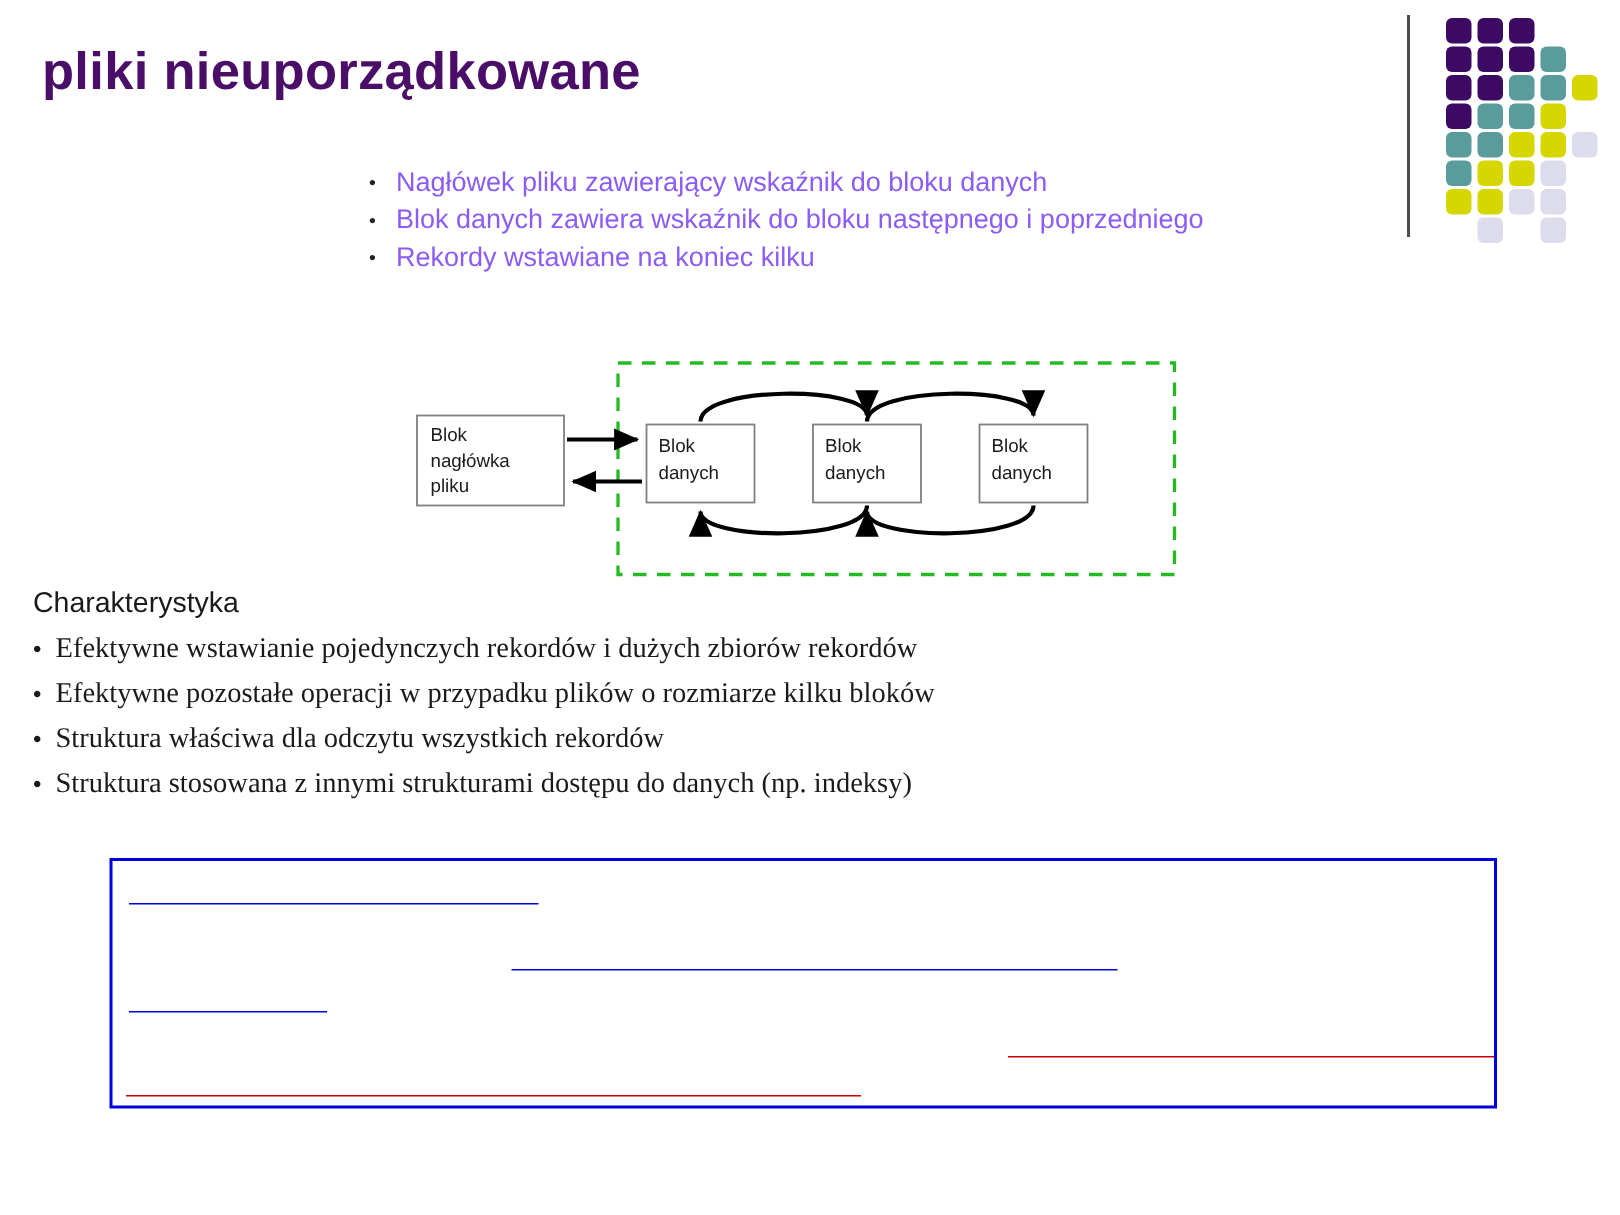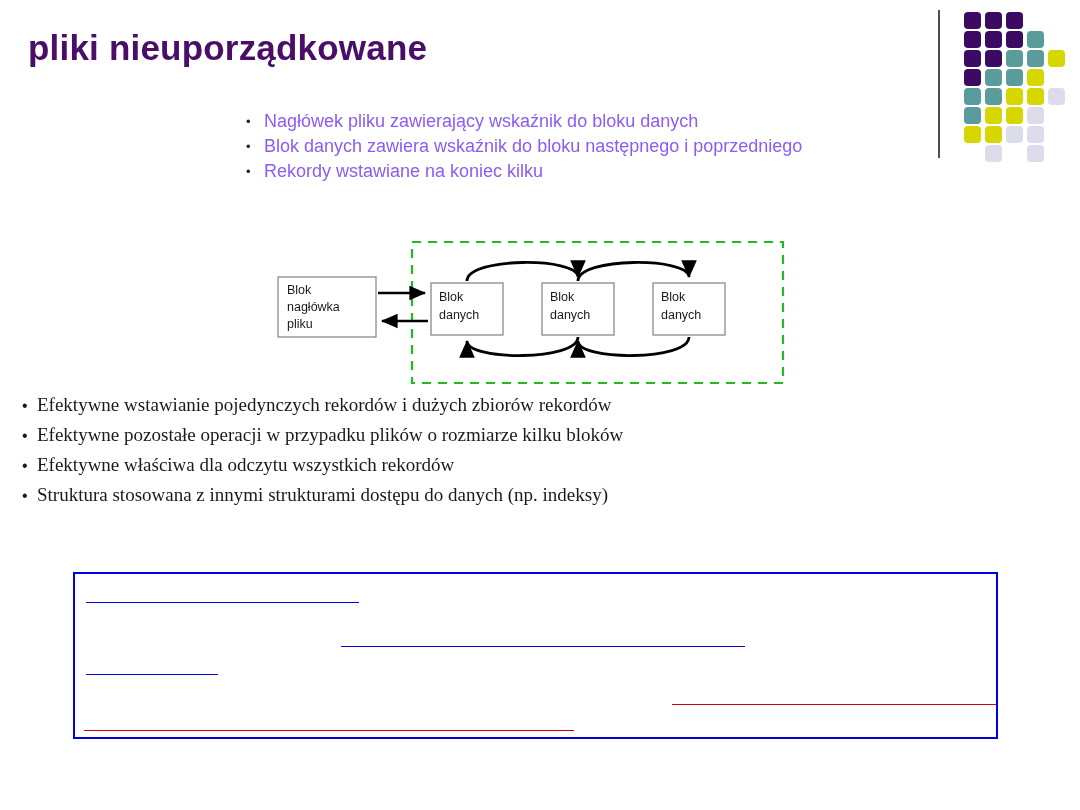--- a/index.html
+++ b/index.html
@@ -239,32 +239,33 @@
 
     <path d="M308,102 C308,126 197,126 197,106" fill="none" stroke="#000" stroke-width="2.8" marker-end="url(#arrHead)"></path>
 
     <path d="M308,46 C308,22 419,22 419,42" fill="none" stroke="#000" stroke-width="2.8" marker-end="url(#arrHead)"></path>
 
     <path d="M419,102 C419,126 308,126 308,106" fill="none" stroke="#000" stroke-width="2.8" marker-end="url(#arrHead)"></path>
   </svg>
 </div>
 
 <div id="charakterystyka">
+  <div id="char-heading">Charakterystyka</div>
 
   <div class="char-row">
     <span class="char-mark">•</span>
     <span class="char-text">Efektywne wstawianie pojedynczych rekordów i dużych zbiorów rekordów</span>
   </div>
   <div class="char-row">
     <span class="char-mark">•</span>
     <span class="char-text">Efektywne pozostałe operacji w przypadku plików o rozmiarze kilku bloków</span>
   </div>
   <div class="char-row">
     <span class="char-mark">•</span>
-    <span class="char-text">Efektywne właściwa dla odczytu wszystkich rekordów</span>
+    <span class="char-text">Struktura właściwa dla odczytu wszystkich rekordów</span>
   </div>
   <div class="char-row">
     <span class="char-mark">•</span>
     <span class="char-text">Struktura stosowana z innymi strukturami dostępu do danych (np. indeksy)</span>
   </div>
 </div>
 
 <div id="bottom-box" style="border-color: rgb(0, 0, 221);">
     <div class="rule" style="left: 11px; top: 28px; width: 273px; border-top-width: 1.6px; border-top-color: rgb(0, 0, 221);"></div>
     <div class="rule" style="left: 266px; top: 72px; width: 404px; border-top-width: 1.6px; border-top-color: rgb(0, 0, 221);"></div>

